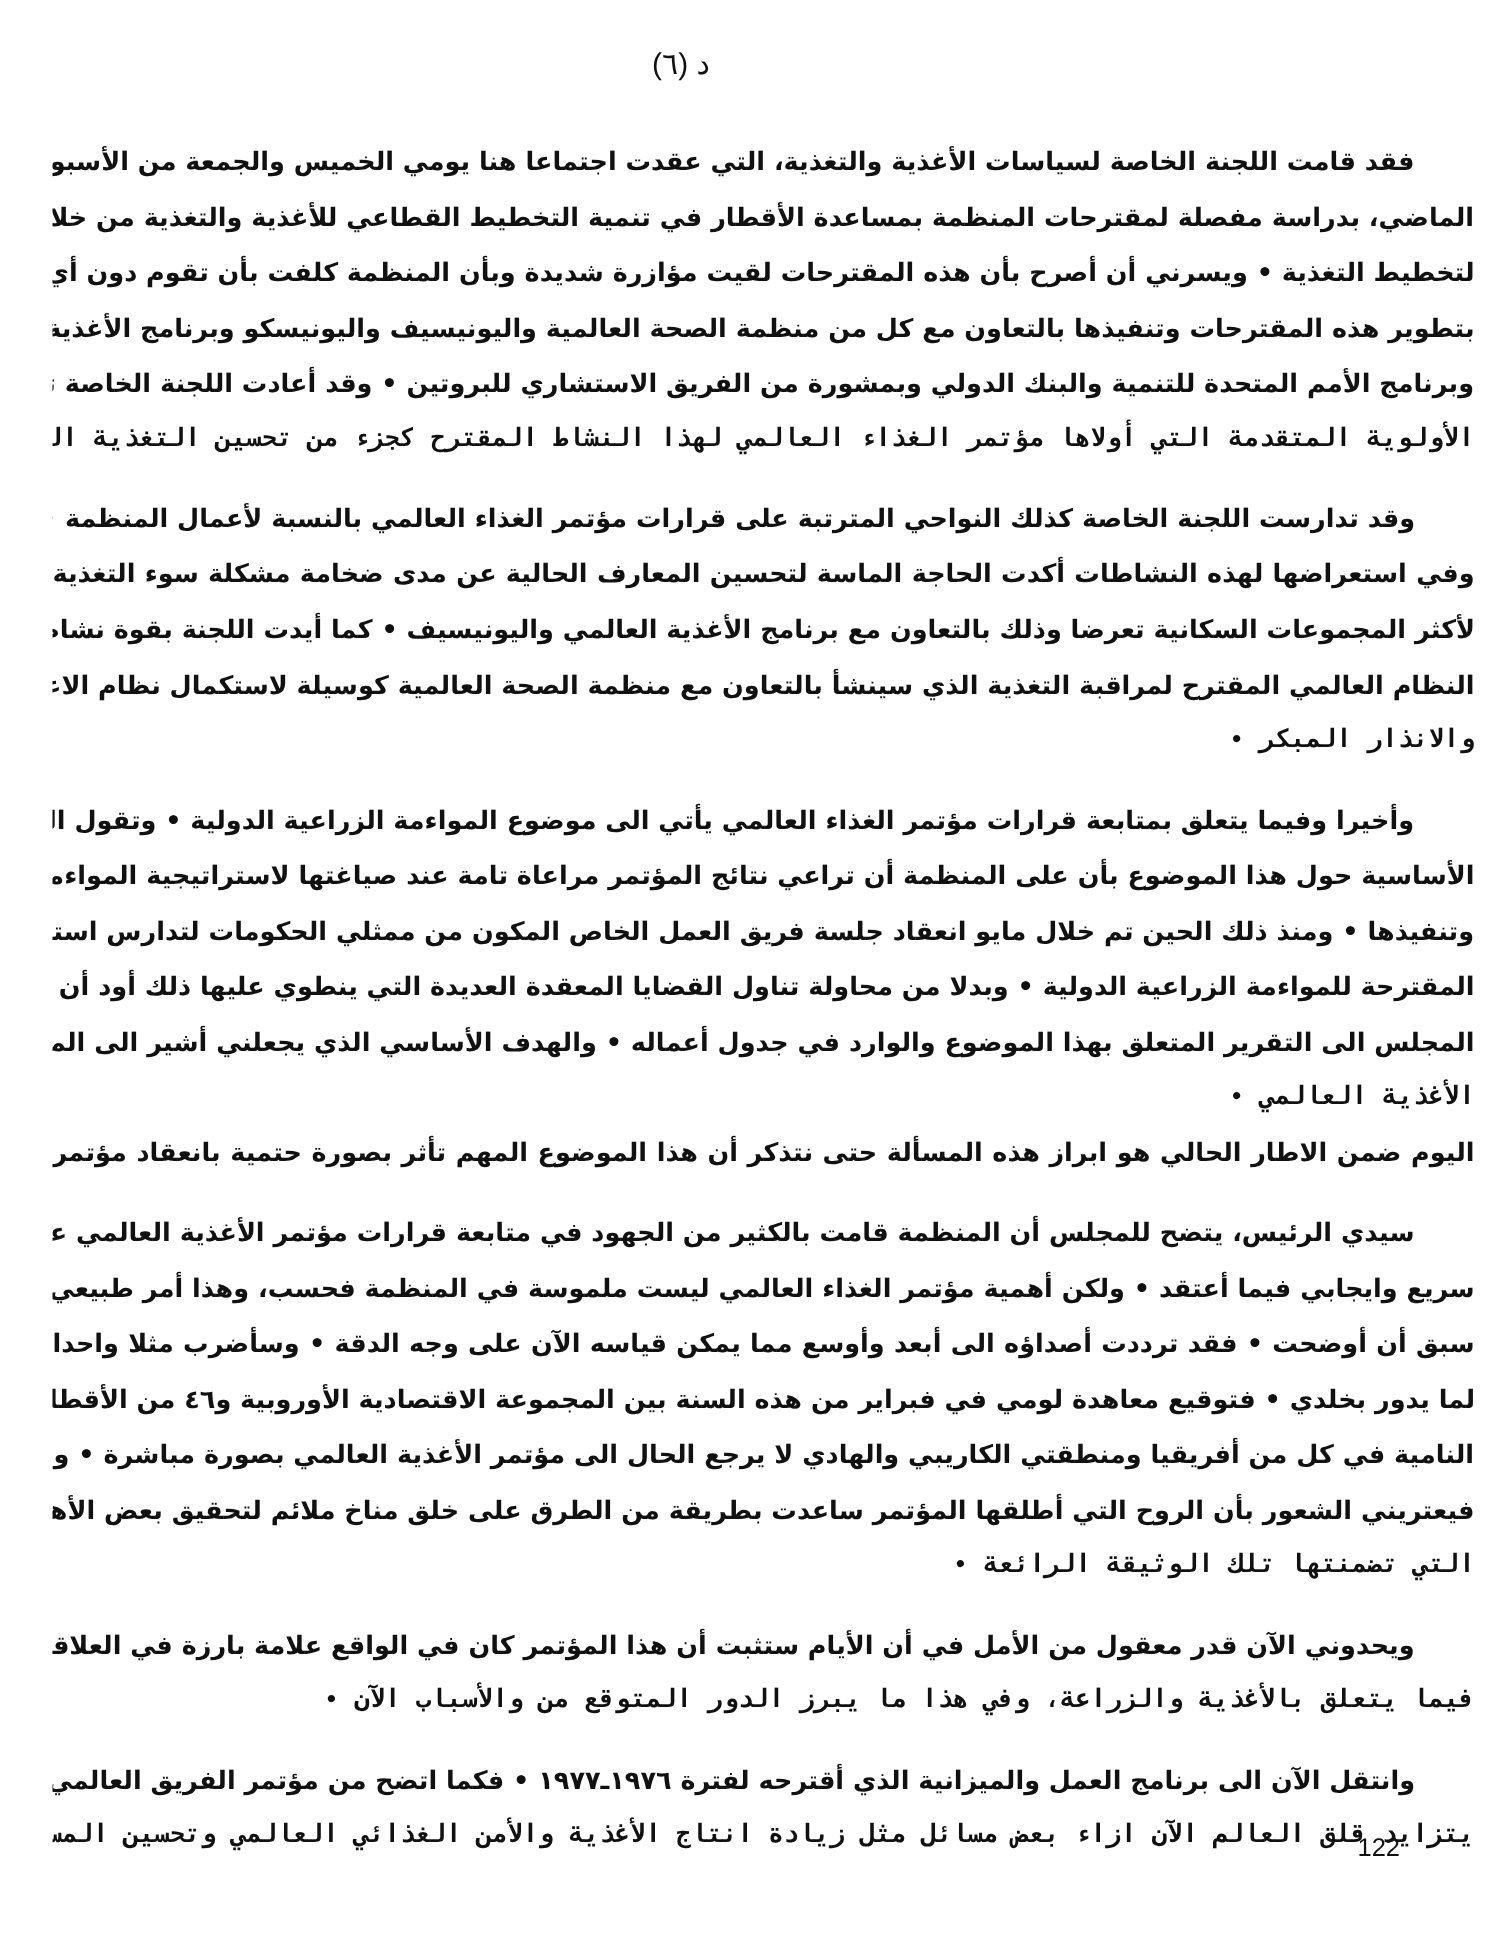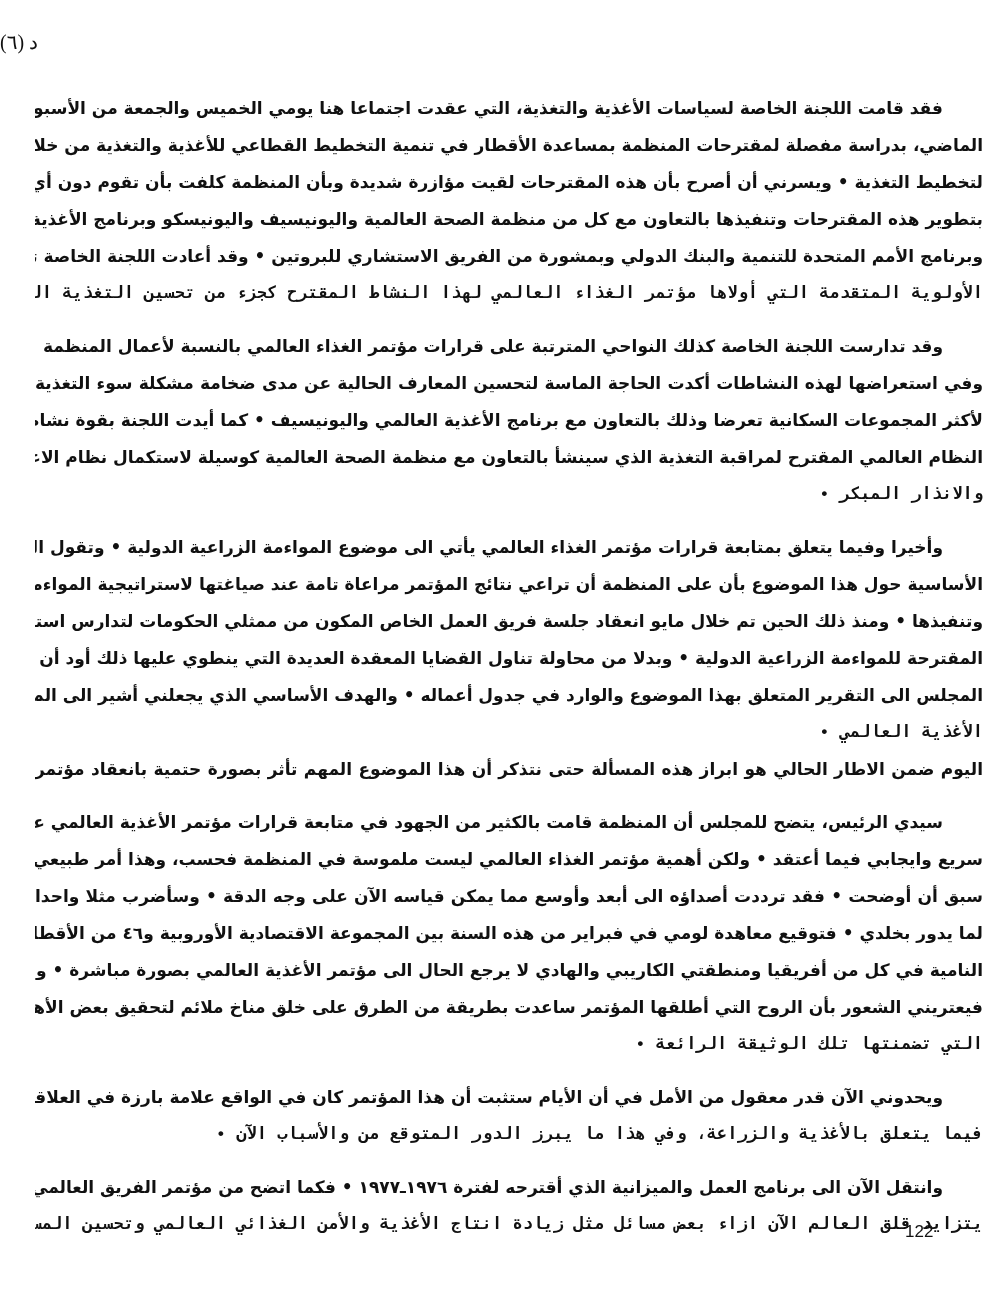--- a/index.html
+++ b/index.html
@@ -1,18 +1,18 @@
 <!DOCTYPE html>
 <html><head>
 <meta charset="utf-8">
 <style>
   html, body { margin:0; padding:0; background:#ffffff; }
   body { width:1000px; height:1303px; position:relative; overflow:hidden; color:#111; }
-  .page-header { position:absolute; top:30px; left:0; width:908px; text-align:left;
-    font-family:Liberation Serif, serif; font-size:20px; }
+  .page-header { position:absolute; top:30px; left:0; width:908px; text-align:center;
+    font-family:Liberation Sans, sans-serif; font-size:20px; }
   .doc { position:absolute; top:90px; left:35px; width:948px; direction:rtl;
     font-family:"DejaVu Sans", sans-serif; font-size:17px; font-weight:bold; }
   .para { margin:0; }
   .line { display:block; height:37px; line-height:37px; text-align:justify; text-align-last:justify;
     white-space:nowrap; overflow:hidden; }
   .line.last { text-align-last:right;font-family:Liberation Mono, monospace; }
   .line.first { padding-right:40px; }
   .gap { height:16px; }
   .page-number { position:absolute; top:1222px; left:905px; font-family:"Liberation Sans", sans-serif; font-size:17px; }
 </style>

